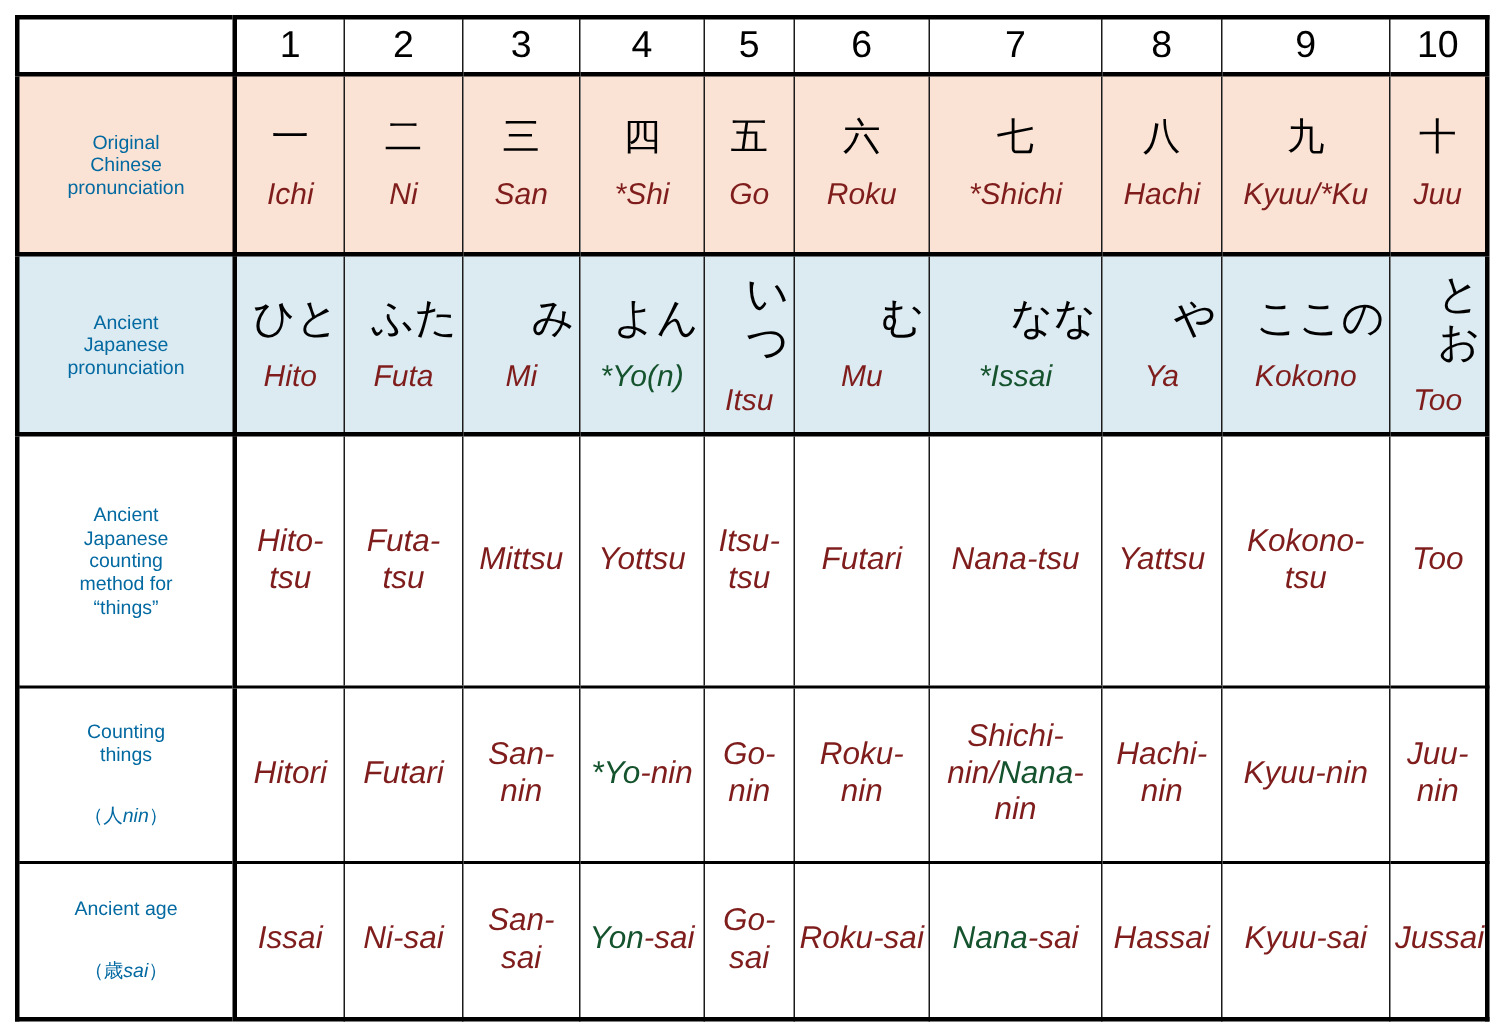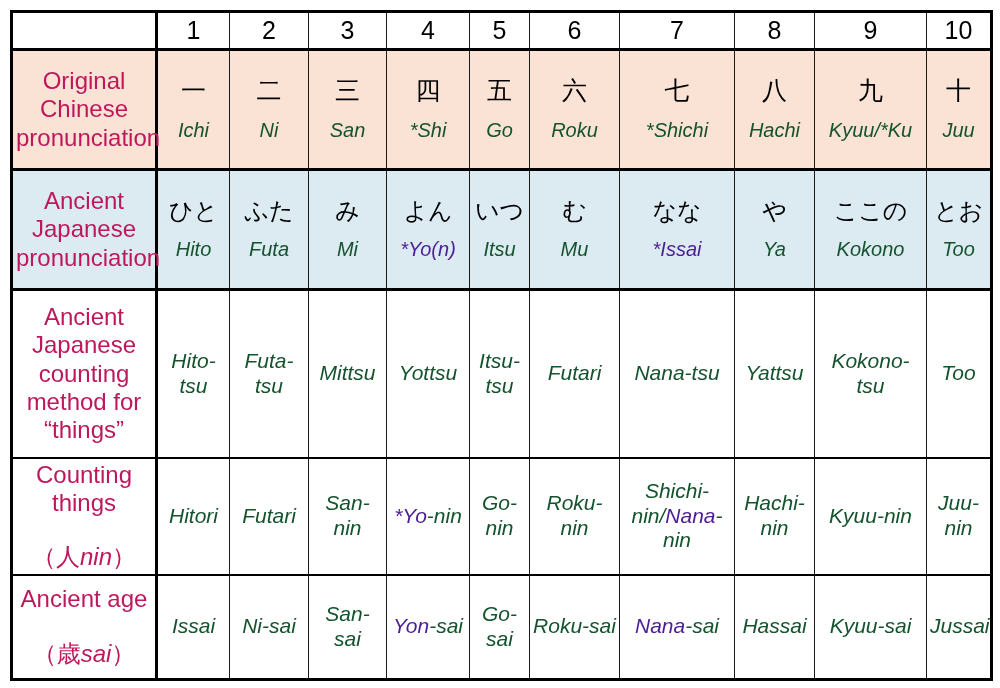--- a/index.html
+++ b/index.html
@@ -77,55 +77,56 @@
   .tint-blue  { background: #DCEAF1; }
   .tint-white { background: #ffffff; }
 
   
   .hdr-num {
     font-size: 25px;
     color: #000;
     font-style: normal;
   }
   .rowlabel {
-    font-size: 24px;
-    color: #be185d;
+    font-size: 13px;
+    color: #0369a1;
     font-style: normal;
   }
   .rowlabel .sub {
     display: block;
     margin-top: 26px;
   }
   .kanji-big {
     display: block;
     font-size: 25px;
     font-family: "DejaVu Sans", sans-serif;
     font-style: normal;
     margin-bottom: 14px;
   }
   .kana-big {
     display: block;
-    font-size: 24px;
+    font-size: 28px;
     font-family: "DejaVu Sans", sans-serif;
     font-style: normal;
     margin-bottom: 12px;
     line-height: 1.15;
+    text-align: right;
   }
   .romaji {
     display: block;
     font-size: 20px;
     font-style: italic;
   }
   .cellval {
     font-size: 21px;
     font-style: italic;
     color: #000;
   }
-  .red { color: #4c1d95; }
-  .blk { color: #14532d; }
+  .red { color: #14532d; }
+  .blk { color: #7f1d1d; }
   .kj { font-family: "DejaVu Sans", sans-serif; font-style: normal; }
   .it { font-style: italic; }
 </style>
 </head>
 <body>
 
 <div class="sheet">
   <table class="num-table">
     <colgroup>
       <col class="c-label">

